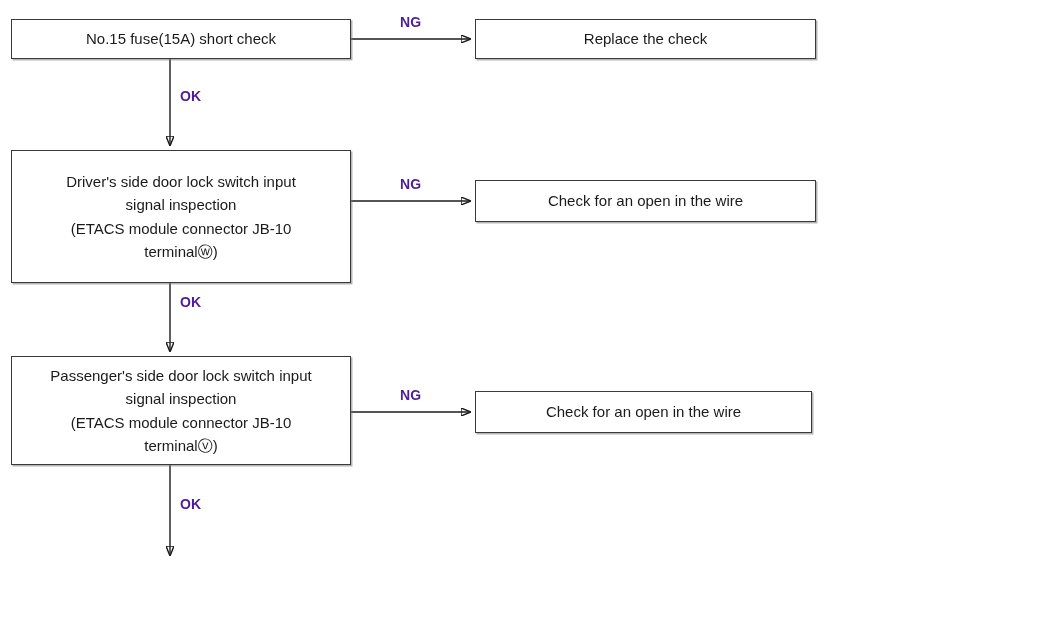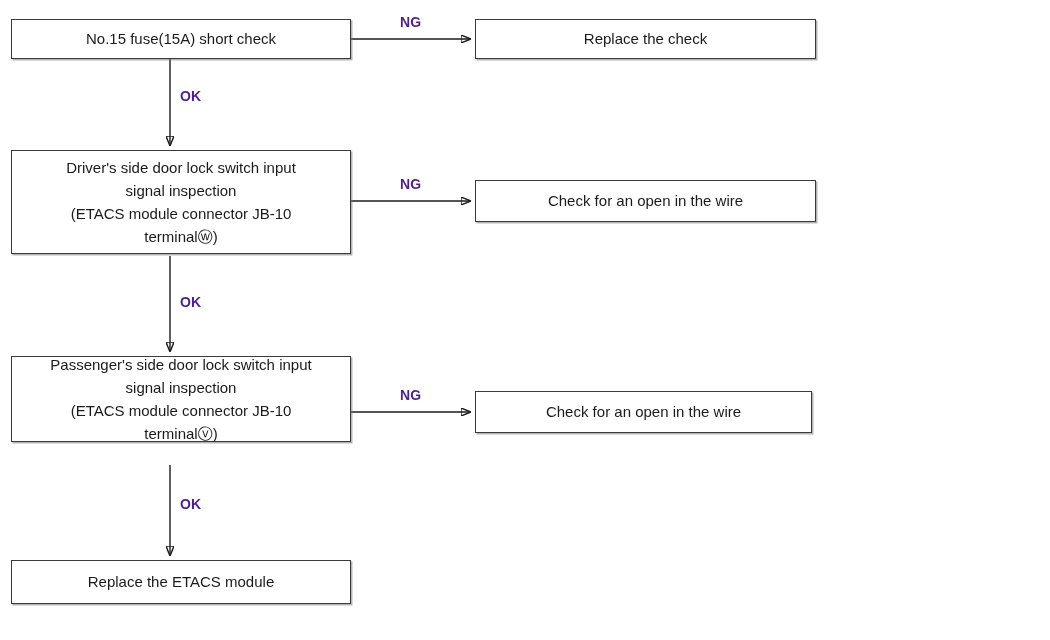--- a/index.html
+++ b/index.html
@@ -92,45 +92,42 @@
   </svg>
 
   <div class="node" style="left:11px; top:19px; width:340px; height:40px;">
     <span class="node-text">No.15 fuse(15A) short check</span>
   </div>
 
   <div class="node" style="left:475px; top:19px; width:341px; height:40px;">
     <span class="node-text">Replace the check</span>
   </div>
 
-  <div class="node" style="left:11px; top:150px; width:340px; height:104px;">
+  <div class="node" style="left:11px; top:150px; width:340px; height:133px;">
     <span class="node-text">Driver's side door lock switch input
 signal inspection
 (ETACS module connector JB-10
 terminalⓦ)</span>
   </div>
 
   <div class="node" style="left:475px; top:180px; width:341px; height:42px;">
     <span class="node-text">Check for an open in the wire</span>
   </div>
 
-  <div class="node" style="left:11px; top:356px; width:340px; height:86px;">
+  <div class="node" style="left:11px; top:356px; width:340px; height:109px;">
     <span class="node-text">Passenger's side door lock switch input
 signal inspection
 (ETACS module connector JB-10
 terminalⓥ)</span>
   </div>
 
   <div class="node" style="left:475px; top:391px; width:337px; height:42px;">
     <span class="node-text">Check for an open in the wire</span>
   </div>
 
-  <div class="node" style="left:11px; top:560px; width:340px; height:44px;">
-    <span class="node-text">Replace the ETACS module</span>
-  </div>
 
   <span class="edge-label" style="left:400px; top:14px;">NG</span>
 
   <span class="edge-label" style="left:180px; top:88px;">OK</span>
 
   <span class="edge-label" style="left:400px; top:176px;">NG</span>
 
   <span class="edge-label" style="left:180px; top:294px;">OK</span>
 
   <span class="edge-label" style="left:400px; top:387px;">NG</span>

